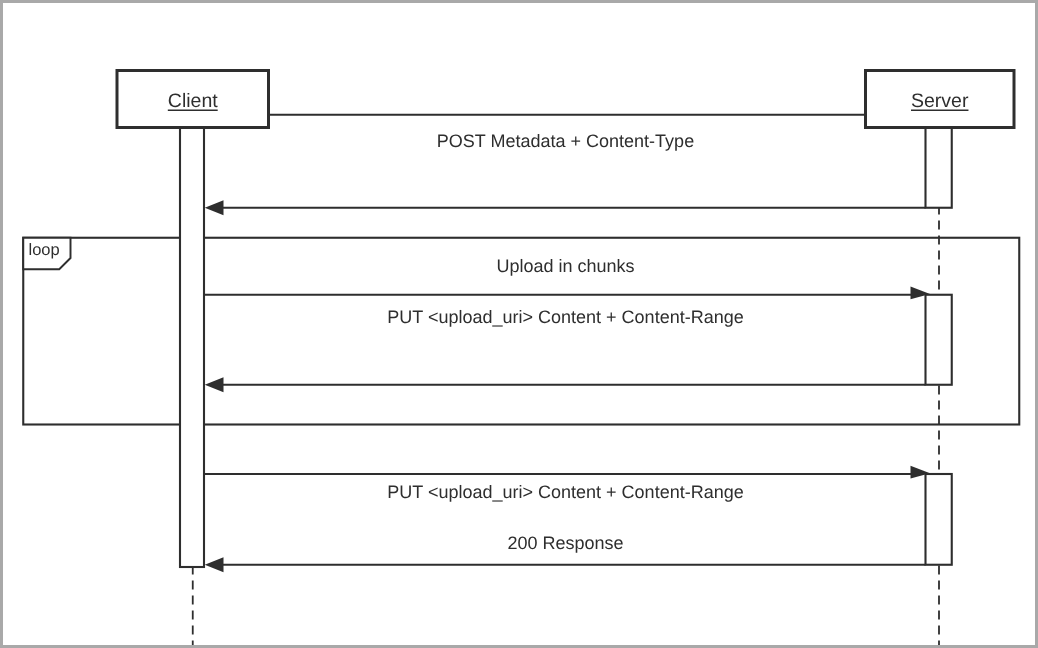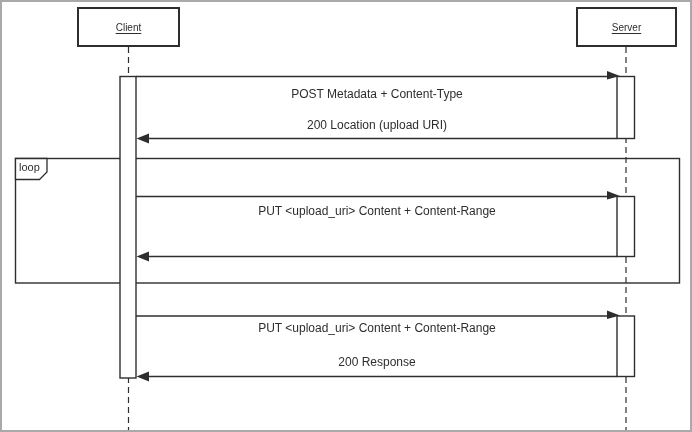--- a/index.html
+++ b/index.html
@@ -13,21 +13,21 @@
     color:var(--line,#2e2e2e);
     font-family:"Liberation Sans", sans-serif;
   }
   .layer{position:absolute;left:0;top:0;width:692px;height:432px;}
   .actor{
     position:absolute;
     box-sizing:border-box;
     border:2px solid var(--line,#2e2e2e);
     background:#ffffff;
     display:flex;align-items:center;justify-content:center;
-    font-size:10px;color:var(--text,#2e2e2e);
+    font-size:13px;color:var(--text,#2e2e2e);margin-top:39px;
   }
   .actor span{text-decoration:underline;text-underline-offset:2px;}
   .actor.client{left:75px;top:5px;width:103px;height:40px;}
   .actor.server{left:574px;top:5px;width:101px;height:40px;}
   .msg{
     position:absolute;left:134px;width:482px;
     text-align:center;font-size:12px;line-height:14px;
     color:var(--text,#2e2e2e);white-space:nowrap;
   }
   .loop-tag{
@@ -72,20 +72,20 @@
   <div class="actor client">
     <span>Client</span>
   </div>
   <div class="actor server">
     <span>Server</span>
   </div>
 
   <div class="loop-tag">loop</div>
 
   <div class="msg" style="top:85px">POST Metadata + Content-Type</div>
-  <div class="msg" style="top:116px">200 Location (upload URI)</div>
 
+  <div class="msg" style="top:168px">Upload in chunks</div>
   <div class="msg" style="top:202px">PUT &lt;upload_uri&gt; Content + Content-Range</div>
 
   <div class="msg" style="top:319px">PUT &lt;upload_uri&gt; Content + Content-Range</div>
   <div class="msg" style="top:353px">200 Response</div>
 
 </div>
 
 </body></html>

